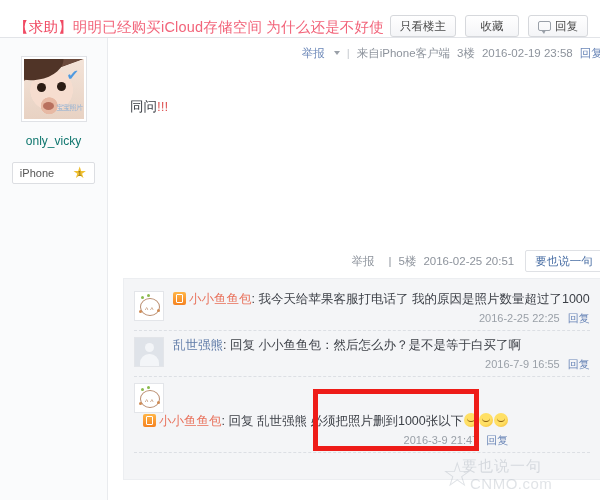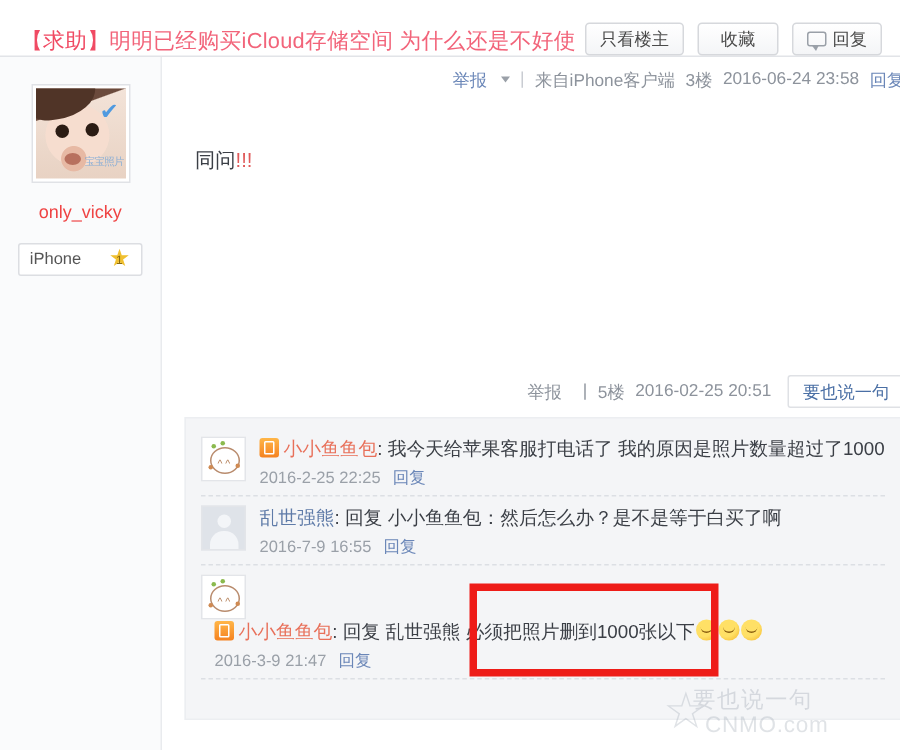--- a/index.html
+++ b/index.html
@@ -153,21 +153,21 @@
     position: absolute;
     right: 2px; top: 8px;
     width: 15px; height: 15px;
     color: #4f9ae0;
     font-size: 15px;
     line-height: 15px;
   }
   .uname {
     margin-top: 12px;
     font-size: 12px;
-    color: #ef4444;
+    color: #0f766e;
   }
   .badge-row {
     margin-top: 14px;
   }
   .device-badge {
     border: 1px solid #dcdee2;
     background: #ffffff;
     border-radius: 2px;
     height: 20px;
     padding: 0 7px;
@@ -378,20 +378,21 @@
   }
   .emoji::after {
     content: "";
     position: absolute;
     left: 3px; top: 5px;
     width: 8px; height: 3px;
     border-bottom: 1.3px solid #8a5e10;
     border-radius: 0 0 6px 6px;
   }
   .sub-foot {
+    text-align: right;
     font-size: 11px;
     color: #9aa0a8;
     margin-top: 3px;
     white-space: nowrap;
   }
   .sub-foot .lk { color: #6b87b8; cursor: pointer; margin-left: 5px; }
 
   
   .redbox {
     position: absolute;
@@ -483,21 +484,21 @@
   </div>
 
   <div class="right-col">
 
     <div class="meta-row">
       <span class="lk">举报</span>
         <span class="caret"></span>
       <span class="sep">|</span>
       <span>来自iPhone客户端</span>
       <span>3楼</span>
-      <span>2016-06-24 23:58</span>
+      <span>2016-02-19 23:58</span>
       <span class="lk">回复</span>
     </div>
 
     <div class="post-body">
       <span>同问</span><span class="excl">!!!</span>
     </div>
 
     <div class="meta-row2">
       <span class="lk">举报</span>
         <span class="caret"></span>

